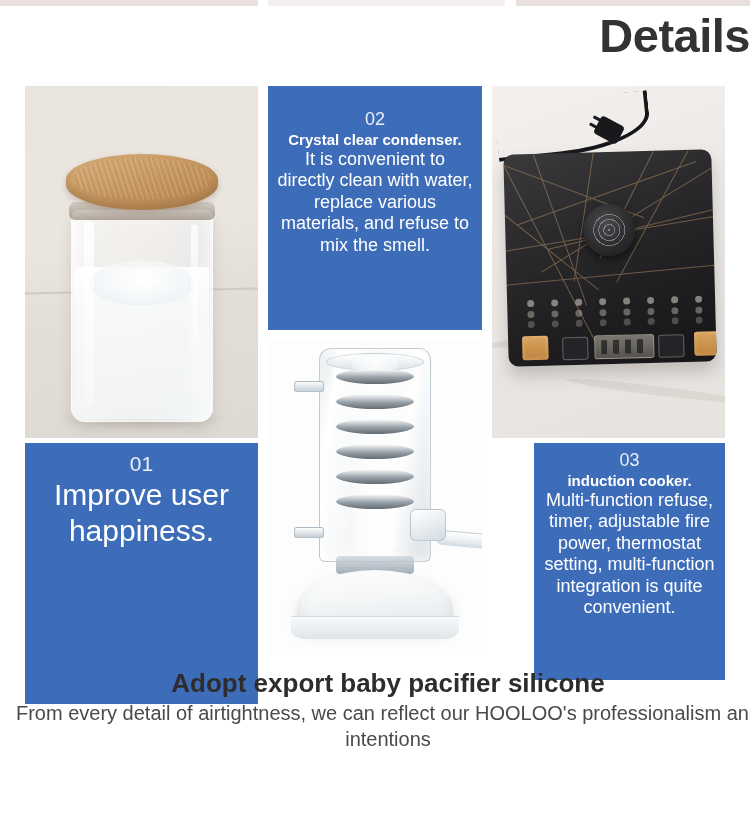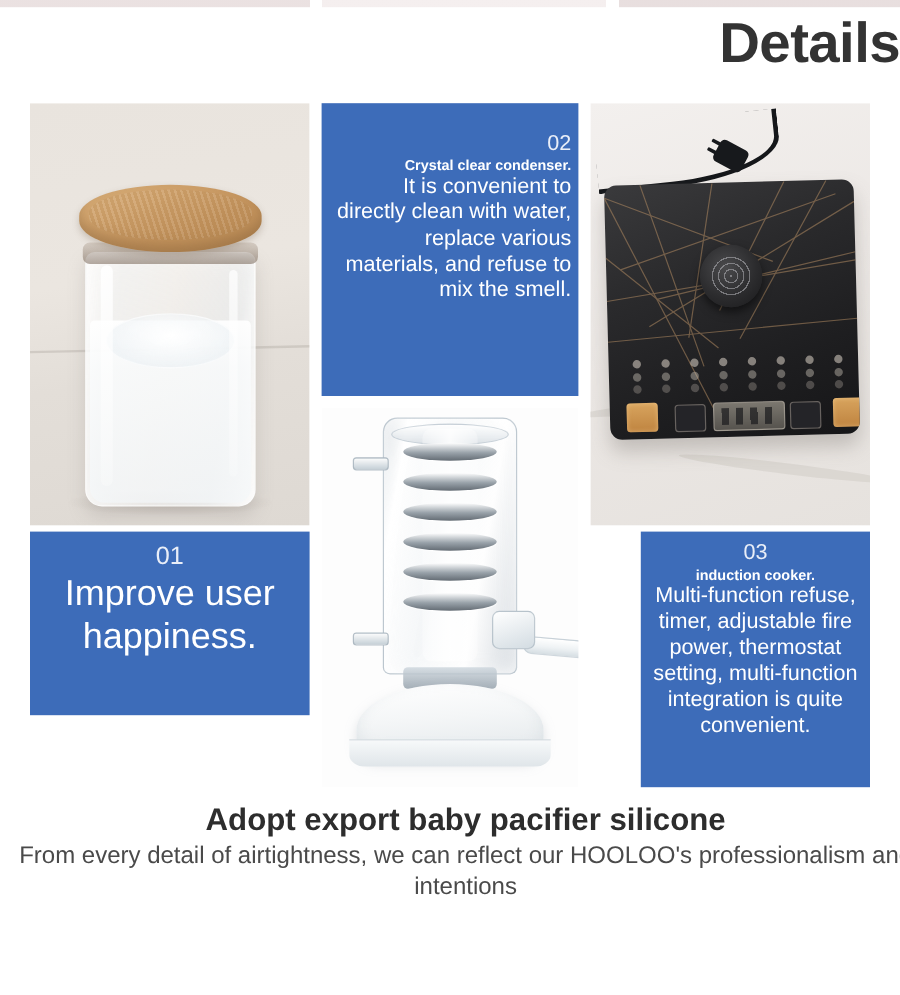--- a/index.html
+++ b/index.html
@@ -71,44 +71,44 @@
     box-sizing: border-box;
     padding: 6px 6px 4px 6px;
   }
   .infobox .num {
     font-size: 18px;
     font-weight: normal;
     line-height: 1.25;
     color: #e9eef8;
   }
   .infobox .head {
-    font-size: 12px;
+    font-size: 15px;
     font-weight: bold;
     line-height: 1.2;
   }
   .infobox .body {
     font-size: 18px;
     font-weight: normal;
     line-height: 1.2;
   }
   .infobox.big .num  { font-size: 21px; }
   .infobox.big .head { font-size: 25px; line-height: 1.18; }
   .infobox.big .body { font-size: 30px; line-height: 1.2; }
 
   
   .left-photo { top: 0; height: 352px; }
-  .left-info  { top: 357px; height: 153px; padding-top: 8px; }
-
-  
-  .center-info  { top: 0; height: 244px; padding-top: 22px; text-align: right; }
+  .left-info  { top: 357px; height: 261px; padding-top: 8px; }
+
+  
+  .center-info  { top: 0; height: 244px; padding-top: 22px; }
   .center-photo { top: 254px; height: 316px; }
 
   
   .right-photo { top: 0; height: 352px; }
-  .right-info  { top: 357px; height: 213px; padding-top: 6px; margin-left: 42px; }
+  .right-info  { top: 357px; height: 237px; padding-top: 6px; margin-left: 42px; }
 
   
   .scene-jar {
     position: absolute; inset: 0;
     background: linear-gradient(170deg, #e9e4de 0%, #ebe6e0 40%, #e3ded8 62%, #ded9d3 100%);
   }
   .scene-jar .table-edge {
     position: absolute; left: 0; right: 0; top: 58%;
     height: 2px; background: rgba(190,184,177,.55);
     transform: rotate(-1.2deg);

